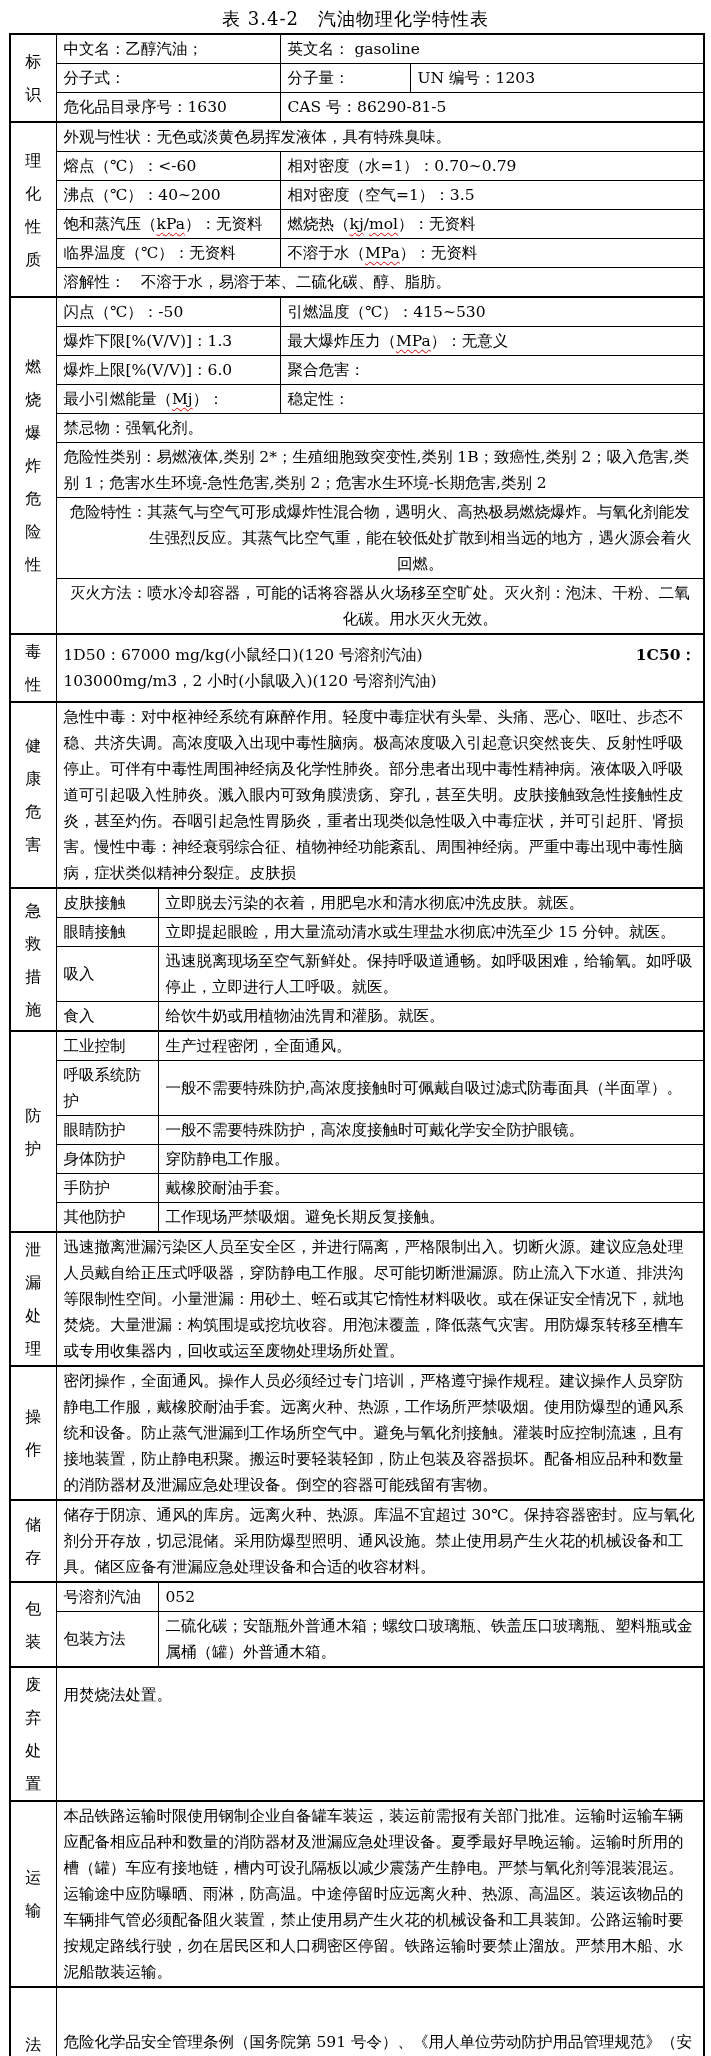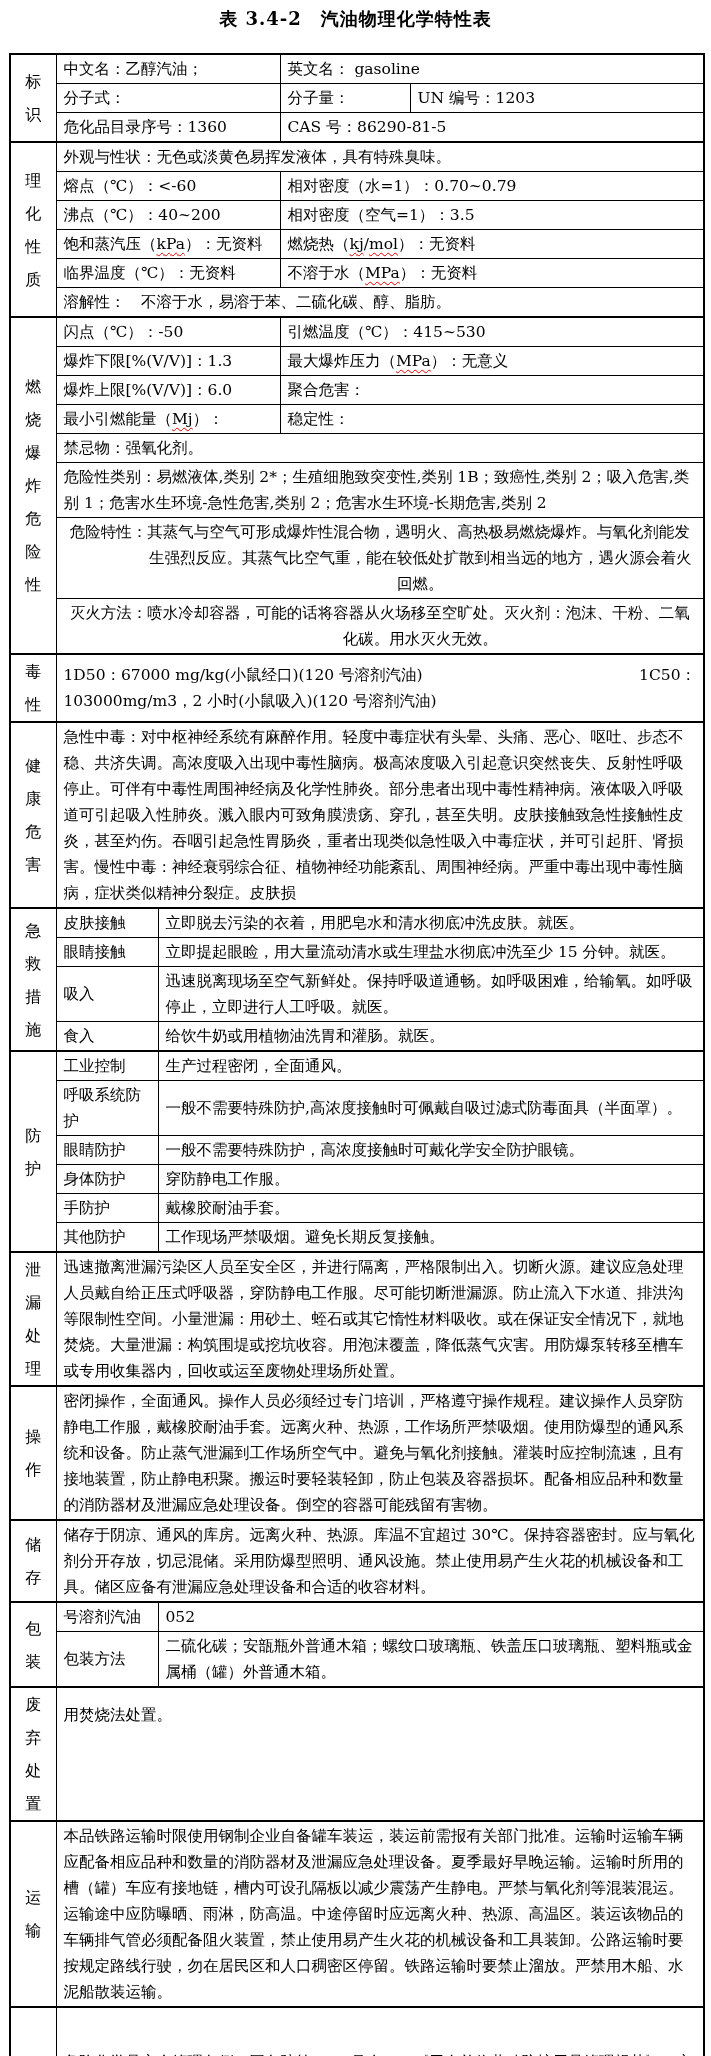--- a/index.html
+++ b/index.html
@@ -1,29 +1,29 @@
 <!DOCTYPE html>
 <html><head>
 <meta charset="utf-8">
 <style>
   html,body{margin:0;padding:0;background:#ffffff;color:#000;
     font-family:"DejaVu Serif","Liberation Serif",serif;}
   .page{width:711px;min-height:2056px;box-sizing:border-box;padding-top:5px;background:#fff;}
-  .title{text-align:center;font-weight:bold;font-size:18px;line-height:24px;margin:2px 0 22px 0;
+  .title{text-align:center;font-weight:normal;font-size:18px;line-height:24px;margin:2px 0 2px 0;
     letter-spacing:1px;}
   table.msds{border-collapse:collapse;table-layout:fixed;margin-left:9px;width:694px;
     font-size:15.5px;border:2px solid #000;}
   td{border:1px solid #000;padding:1px 7px;line-height:26px;vertical-align:middle;
     word-break:break-all;overflow:hidden;}
   tr.sec td{border-top:2px solid #000;}
   td.hdr{padding:0;text-align:center;}
   .vtext{white-space:pre-line;line-height:33px;font-size:16px;text-align:center;}
   .cell{min-height:26px;}
   .hang{padding-left:81px;text-indent:-81px;text-align:center;}
-  .fr{float:right;}
+  .fr{float:right;font-weight:bold;}
   .sq{text-decoration-line:underline;text-decoration-style:wavy;
     text-decoration-color:#e00000;text-decoration-thickness:1px;text-underline-offset:3px;margin-top:28px;}
 </style>
 </head>
 <body>
 
 <div class="page">
   <div class="title">表 3.4-2　汽油物理化学特性表</div>
   <table class="msds">
     <colgroup>
@@ -52,21 +52,21 @@
           </td>
           <td colspan="1">
             <div class="cell"><span>分子量：</span></div>
           </td>
           <td colspan="1">
             <div class="cell"><span>UN 编号：1203</span></div>
           </td>
         </tr>
         <tr>
           <td colspan="2">
-            <div class="cell"><span>危化品目录序号：1360</span></div>
+            <div class="cell"><span>危化品目录序号：1630</span></div>
           </td>
           <td colspan="2">
             <div class="cell"><span>CAS 号：86290-81-5</span></div>
           </td>
         </tr>
         <tr class="sec">
           <td class="hdr" rowspan="6">
             <div class="vtext">理
 化
 性

